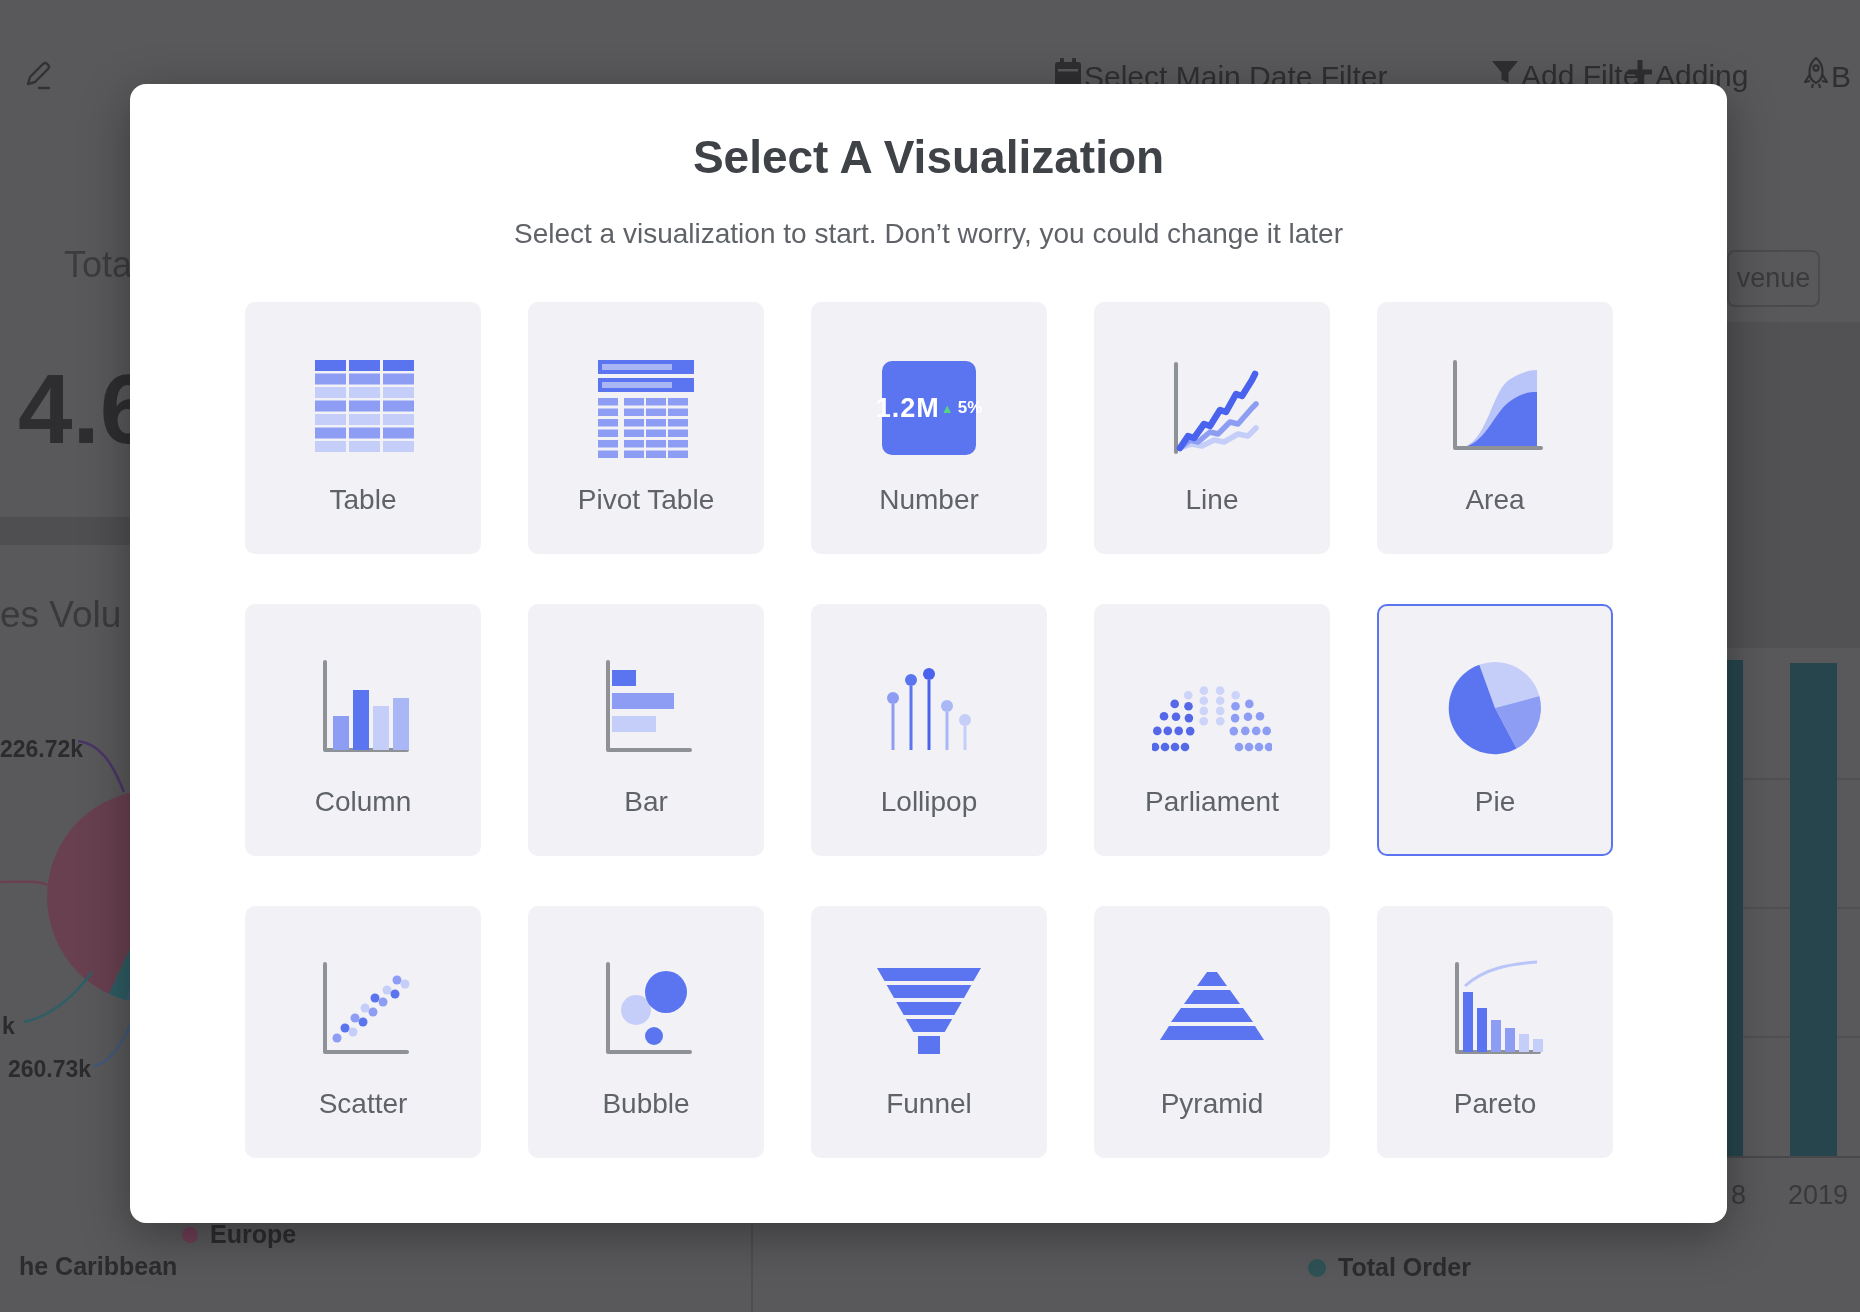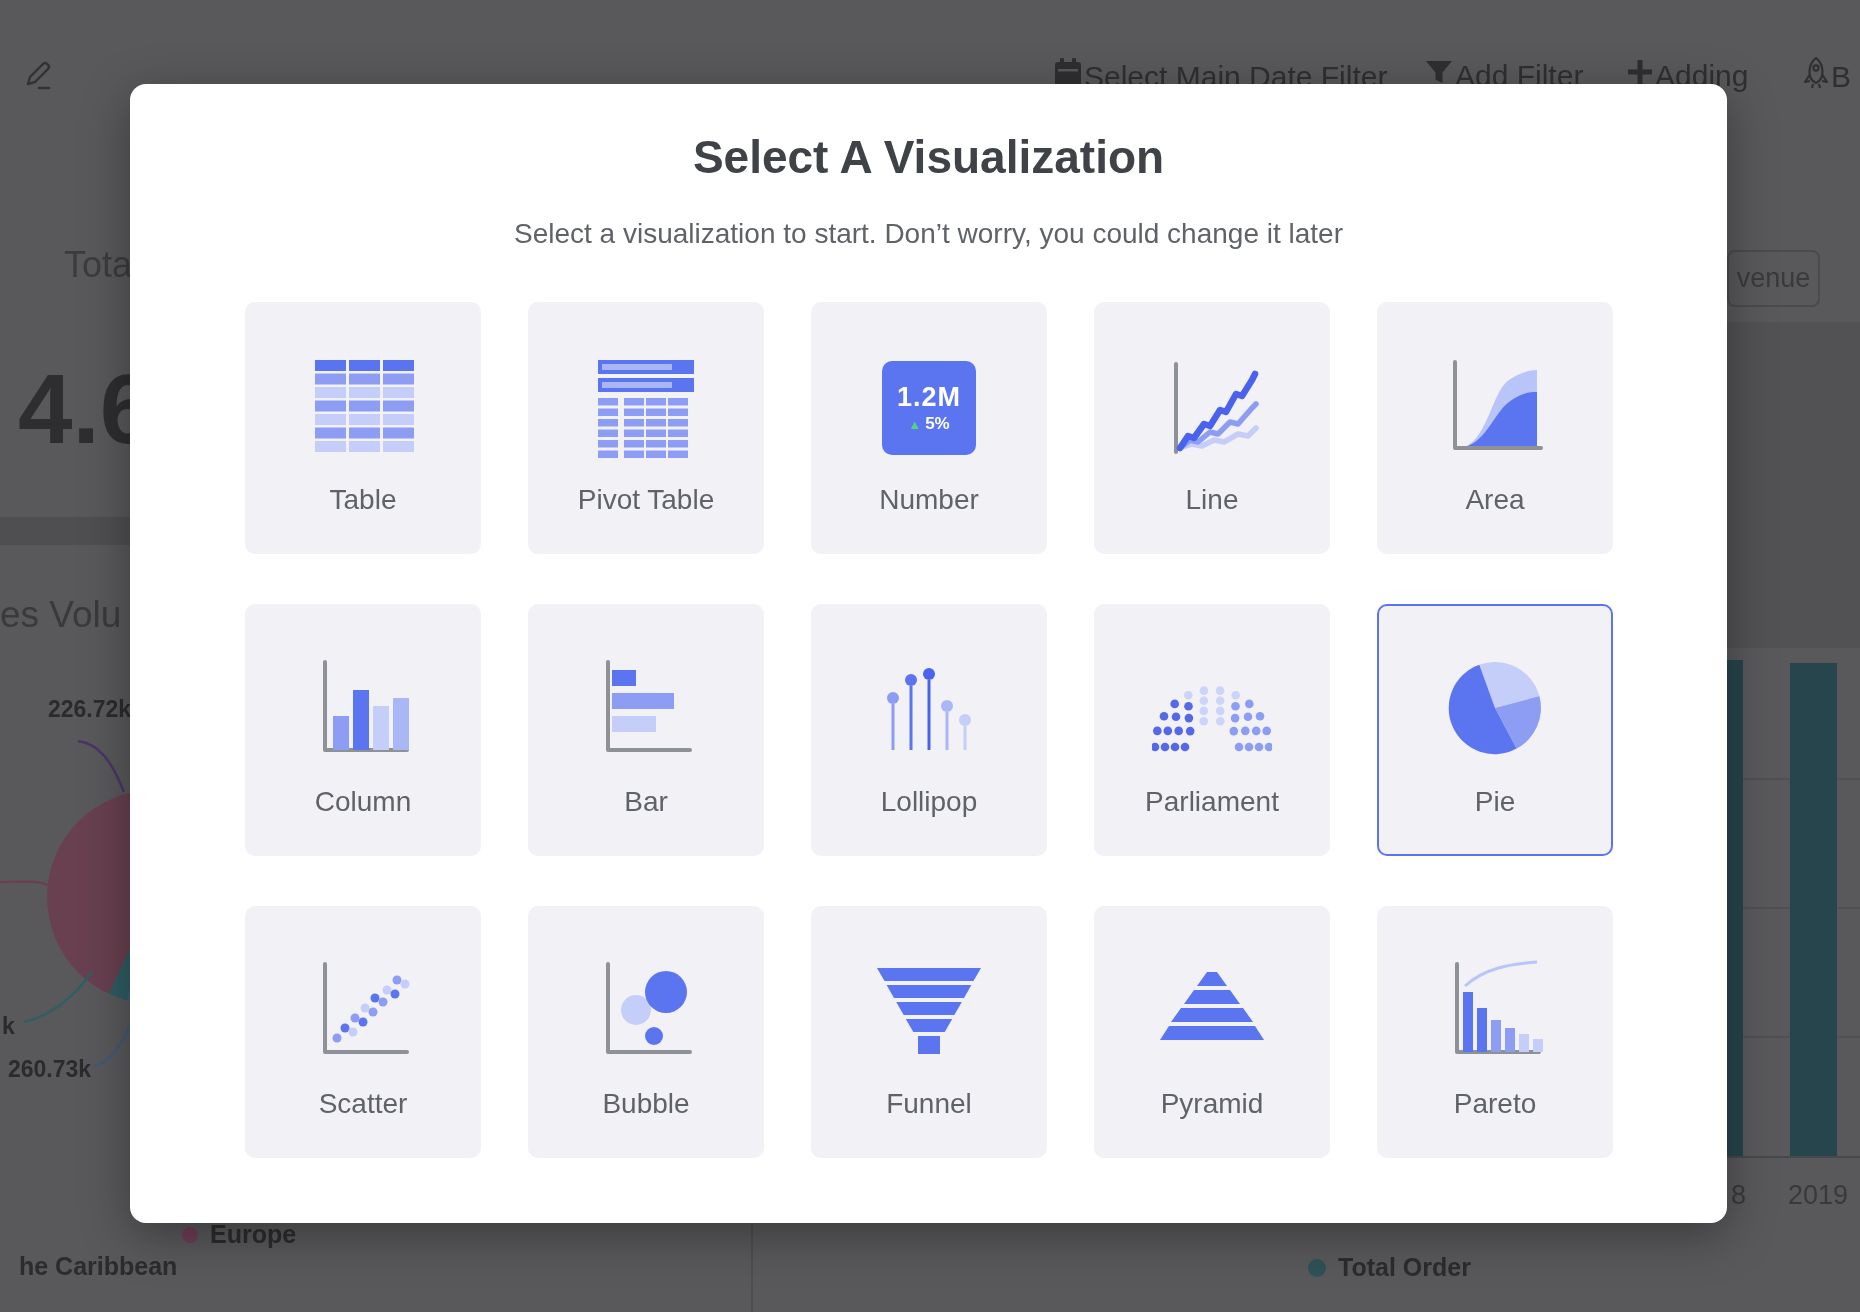--- a/index.html
+++ b/index.html
@@ -30,21 +30,21 @@
   .viz-grid{left:115px;top:218px;display:grid;grid-template-columns:repeat(5,236px);
     grid-auto-rows:252px;column-gap:47px;row-gap:50px;position:absolute;}
   .tile{position:relative;background:#f1f1f6;border-radius:10px;border:2px solid transparent;
     box-sizing:border-box;cursor:pointer;}
   .tile.selected{border-color:#5b74f0;}
   .tile .icon{position:absolute;top:44px;left:50%;transform:translateX(-50%);
     width:120px;height:120px;display:flex;align-items:center;justify-content:center;}
   .tile .label{position:absolute;bottom:36px;width:100%;text-align:center;
     font-size:28px;color:#5f6368;}
   .num-card{width:94px;height:94px;background:#5b74f0;border-radius:10px;color:#fff;
-    display:flex;flex-direction:column;align-items:center;justify-content:center;gap:1px;}
+    display:flex;align-items:center;justify-content:center;gap:1px;}
   .num-val{font-size:27px;font-weight:700;letter-spacing:1px;}
   .num-sub{display:flex;align-items:center;gap:4px;}
   .num-tri{color:#53d483;font-size:13px;}
   .num-delta{font-size:17px;font-weight:700;}
   .overlay{left:0;top:0;width:1860px;height:1312px;z-index:5;}
 </style>
 </head>
 <body>
 
 <div class="stage">
@@ -61,21 +61,21 @@
     <div class="abs bd-nav-item" style="left:1052px;top:56px;">
       <span><svg width="32" height="34" viewBox="0 0 32 34">
             <rect x="3" y="6" width="26" height="24" rx="3" fill="#2f2f31"></rect>
             <rect x="8" y="2" width="4" height="7" rx="1" fill="#2f2f31"></rect>
             <rect x="20" y="2" width="4" height="7" rx="1" fill="#2f2f31"></rect>
             <rect x="6" y="13" width="20" height="2.5" fill="#59595b"></rect>
           </svg></span>
       <span>Select Main Date Filter</span>
     </div>
 
-    <div class="abs bd-nav-item" style="left:1423px;top:56px;justify-content:center;">
+    <div class="abs bd-nav-item" style="left:1489px;top:56px;justify-content:center;">
       <span><svg width="32" height="32" viewBox="0 0 32 32">
             <path d="M3,5 H29 L19.5,16.5 V27 L12.5,23.5 V16.5 Z" fill="#2f2f31"></path>
           </svg></span>
       <span>Add Filter</span>
     </div>
 
     <div class="abs bd-nav-item" style="left:1625px;top:57px;">
       <span><svg width="30" height="30" viewBox="0 0 30 30">
             <path d="M12.5,3 h5 v9.5 H27 v5 H17.5 V27 h-5 V17.5 H3 v-5 h9.5 Z" fill="#2f2f31"></path>
           </svg></span>
@@ -99,21 +99,21 @@
     <div class="abs bd-strip" style="left:0;top:517px;width:140px;height:28px;"></div>
     <div class="abs bd-sec-title" style="left:0;top:594px;">es Volu</div>
 
     <div class="abs bd-pie" style="left:47px;top:790px;"></div>
     <svg class="abs" style="left:0;top:700px;" width="170" height="420" viewBox="0 0 170 420" fill="none">
       <path d="M78,41 C100,44 112,62 124,92" stroke="#4b3566" stroke-width="2.5"></path>
       <path d="M0,182 C20,182 36,180 48,185" stroke="#6b4150" stroke-width="2.5"></path>
       <path d="M24,322 C46,318 72,300 92,272" stroke="#2d5f66" stroke-width="2.5"></path>
       <path d="M94,366 C112,362 126,338 136,310" stroke="#41597a" stroke-width="2.5"></path>
     </svg>
-    <div class="abs bd-pielabel" style="left:0;top:696px;padding-left:48px;">226.72k</div>
+    <div class="abs bd-pielabel" style="left:0;top:736px;">226.72k</div>
     <div class="abs bd-pielabel" style="left:2px;top:1013px;">k</div>
     <div class="abs bd-pielabel" style="left:8px;top:1056px;">260.73k</div>
 
     <div class="abs bd-legend" style="left:182px;top:1220px;">
       <span class="bd-dot" style="width:16px;height:16px;background:#6f3e56;"></span>
       <span>Europe</span>
     </div>
     <div class="abs bd-legend" style="left:0;top:1252px;padding-left:19px;">
       <span>he Caribbean</span>
     </div>

